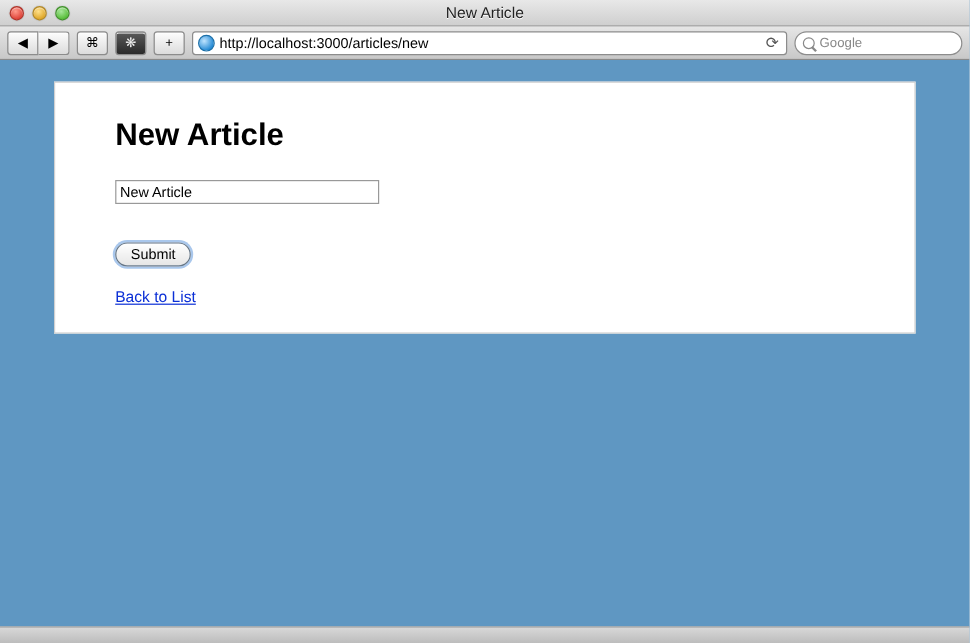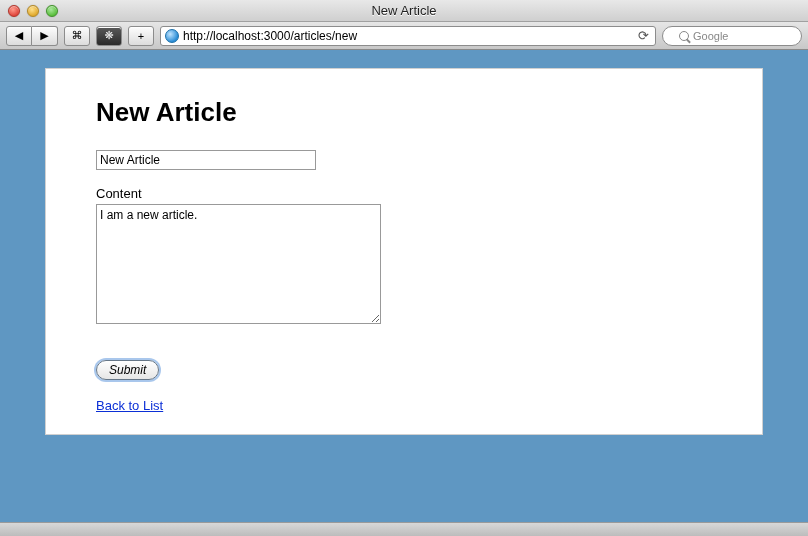--- a/index.html
+++ b/index.html
@@ -97,21 +97,21 @@
     }
     .reload { font-size: 13px; color: #555; padding: 0 2px; }
     .search-bar {
       width: 140px;
       height: 20px;
       background: #fff;
       border: 1px solid #8c8c8c;
       border-radius: 10px;
       display: flex;
       align-items: center;
-      padding: 0 16px;
+      padding: 0 6px;
       gap: 4px;
       font-size: 11px;
       color: #888;
     }
     .magnifier {
       width: 10px; height: 10px; border: 1.5px solid #888; border-radius: 50%;
       position: relative;
     }
     .magnifier::after {
       content:""; position:absolute; width:5px; height:1.5px; background:#888;
@@ -163,21 +163,20 @@
     .submit-btn {
       margin-top: 16px;
       font-size: 12px;
       font-family: inherit;
       padding: 2px 12px;
       border: 1px solid #678;
       border-radius: 10px;
       background: linear-gradient(#ffffff,#e6e6e6);
       box-shadow: 0 0 0 2px #a9c7ec;
       cursor: pointer;
-      font-style: italic;
     }
     .back-link {
       display: inline-block;
       margin-top: 18px;
       font-size: 13px;
       color: #0b2fd6;
       text-decoration: underline;
       cursor: pointer;
     }
 
@@ -231,24 +230,20 @@
 
 <div class="viewport">
   <div class="page">
     <h1>New Article</h1>
 
     <div class="field">
       <input type="text" class="text-input" value="New Article" style="">
     </div>
 
 
-    <div class="field">
-      <label class="field-label">Content</label>
-      <textarea class="textarea" style="">I am a new article.</textarea>
-    </div>
 
     <button class="submit-btn">Submit</button>
     <br>
     <a class="back-link">Back to List</a>
   </div>
 </div>
 
 <div class="bottom-bar"></div>
 
 </body></html>

